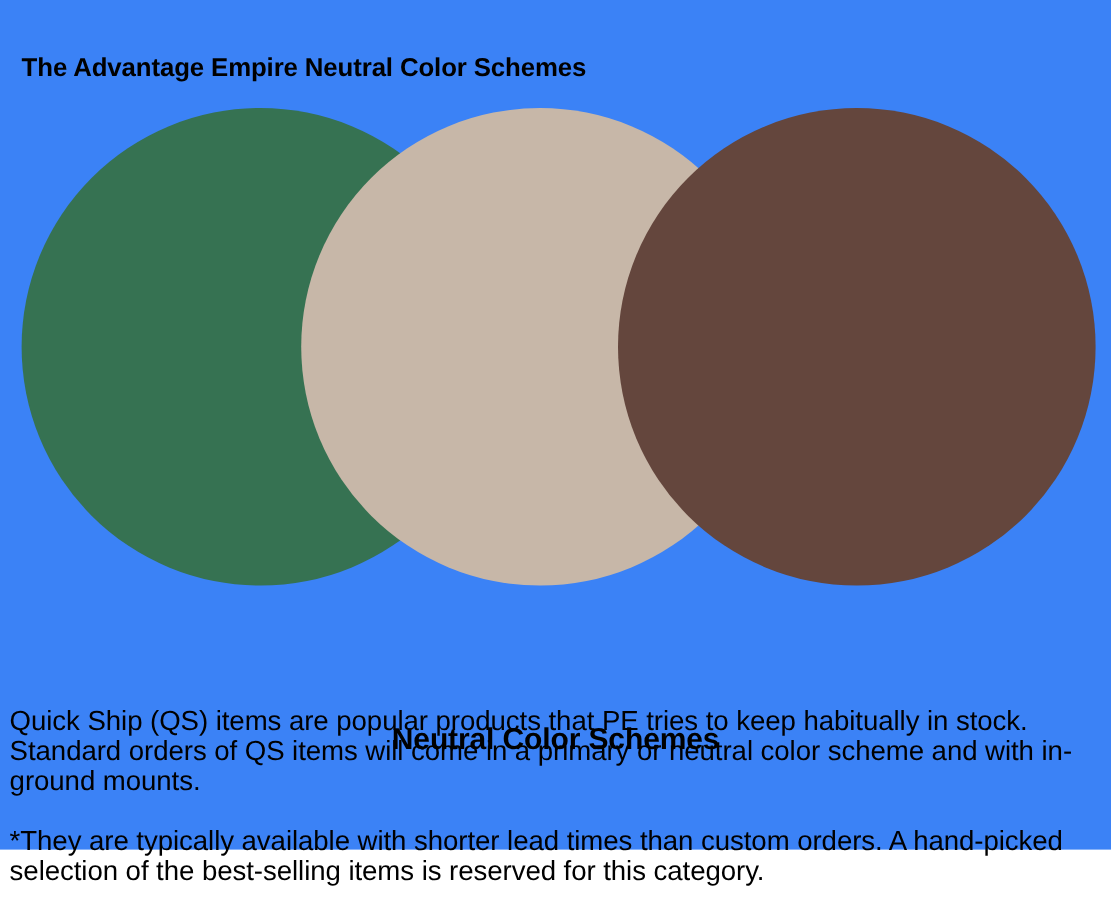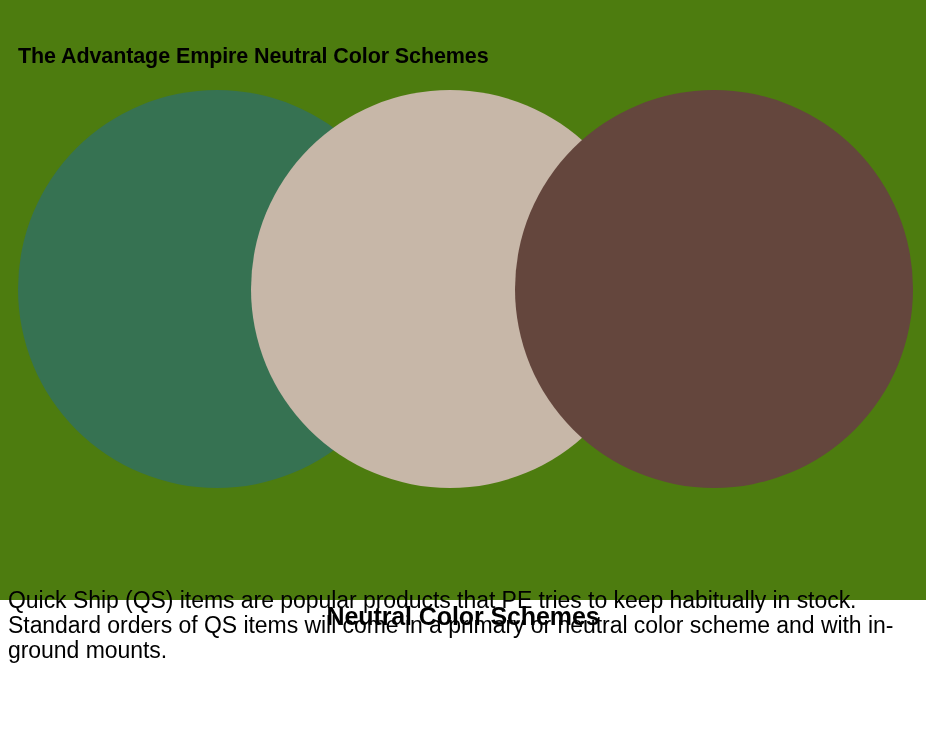--- a/index.html
+++ b/index.html
@@ -12,22 +12,22 @@
     height: 752px;
     font-family: "Liberation Sans", sans-serif;
     color: #000000;
     overflow: hidden;
     position: relative;
   }
 
   #page {
     position: relative;
     width: 926px;
-    height: 600px;
-    background: #4d7c0f;
+    height: 708px;
+    background: #3b82f6;
   }
 
   
   .page-title {
     position: absolute;
     left: 18px;
     top: 30px;
     font-size: 21.5px;
     font-weight: bold;
     letter-spacing: -0.1px;
@@ -103,15 +103,16 @@
       <div class="swatch swatch-green" style="background-color: rgb(54, 114, 82);"></div>
       <div class="swatch swatch-tan" style="background-color: rgb(199, 183, 168);"></div>
       <div class="swatch swatch-brown" style="background-color: rgb(100, 70, 61);"></div>
     </div>
 
     <div class="figure-caption">Neutral Color Schemes</div>
   </div>
 
   <div class="body-copy">
     <p class="body-paragraph">Quick Ship (QS) items are popular products that PE tries to keep habitually in stock. Standard orders of QS items will come in a primary or neutral color scheme and with in-ground mounts.</p>
+    <p class="body-paragraph">*They are typically available with shorter lead times than custom orders. A hand-picked selection of the best-selling items is reserved for this category.</p>
   </div>
 
 </div>
 
 </body></html>

